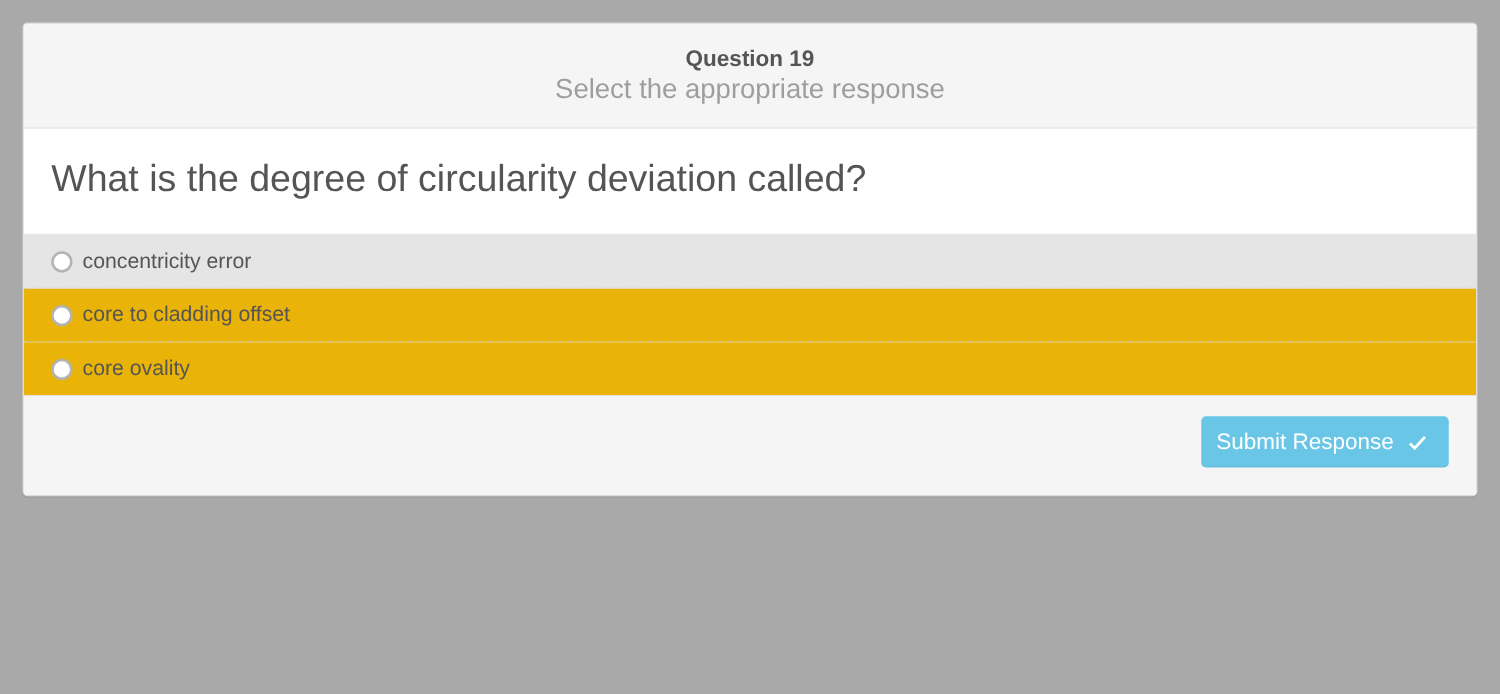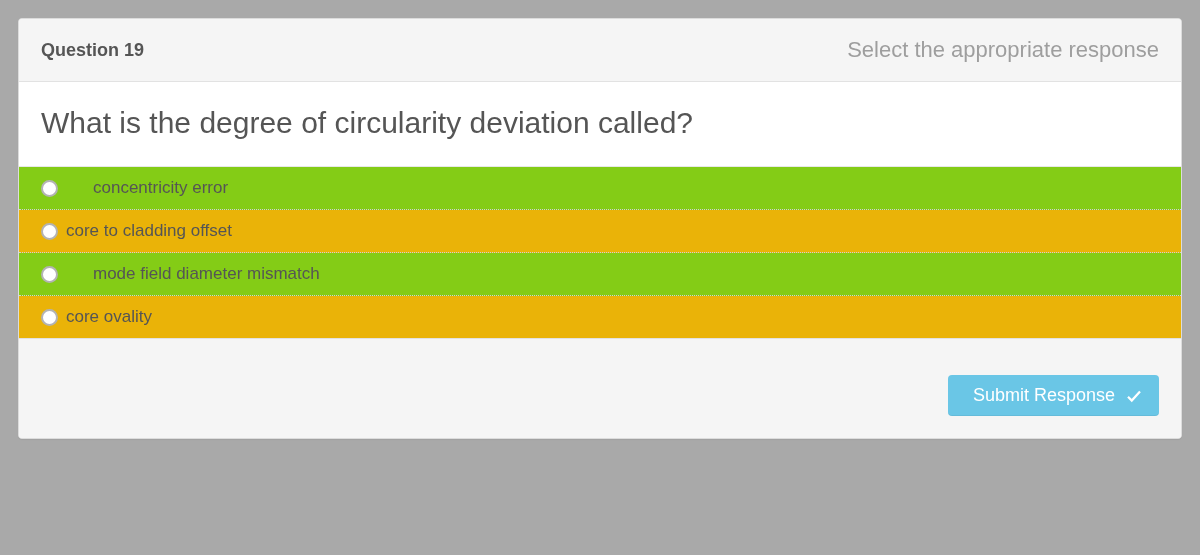--- a/index.html
+++ b/index.html
@@ -22,20 +22,21 @@
       overflow: hidden;
       box-shadow: 0 1px 1px rgba(0,0,0,0.05);
     }
     .panel-header {
       display: flex;
       justify-content: space-between;
       align-items: center;
       padding: 18px 22px 18px 22px;
       background: #f5f5f5;
       border-bottom: 1px solid #e2e2e2;
+      flex-direction: column;
     }
     .question-number {
       font-weight: 700;
       font-size: 18px;
       color: #555;
     }
     .instruction {
       font-size: 22px;
       color: #9e9e9e;
     }
@@ -57,22 +58,21 @@
       padding: 11px 22px;
       border-bottom: 1px dotted #cfd2d4;
       font-size: 17px;
       color: #555;
       cursor: pointer;
     }
     .option-row:last-child {
       border-bottom: 1px solid #e2e2e2;
     }
     .option-row.odd {
-      background: #84cc16;
-      gap: 27px;
+      background: #e5e5e5;
     }
     .option-row.even {
       background: #eab308;
     }
     .radio {
       width: 17px;
       height: 17px;
       border: 2px solid #b3b3b3;
       border-radius: 50%;
       margin-right: 8px;
@@ -83,28 +83,27 @@
       display: flex;
       justify-content: flex-end;
       padding: 16px 22px 22px 22px;
       background: #f5f5f5;
     }
     .submit-btn {
       background: #6ac6e6;
       color: #ffffff;
       border: none;
       border-radius: 4px;
-      padding: 10px 16px 10px 25px;
+      padding: 10px 16px 10px 12px;
       font-size: 18px;
       cursor: pointer;
       display: inline-flex;
       align-items: center;
       gap: 10px;
       box-shadow: inset 0 -1px 0 rgba(0,0,0,0.05);
-      margin-top: 20px;
     }
     .submit-btn svg {
       width: 18px;
       height: 18px;
       display: block;
       stroke: #ffffff;
       stroke-width: 3;
       fill: none;
     }
   </style>
@@ -124,24 +123,20 @@
 
   <div class="options">
     <label class="option-row odd">
       <span class="radio"></span>
       <span>concentricity error</span>
     </label>
     <label class="option-row even">
       <span class="radio"></span>
       <span>core to cladding offset</span>
     </label>
-    <label class="option-row odd">
-      <span class="radio"></span>
-      <span>mode field diameter mismatch</span>
-    </label>
     <label class="option-row even">
       <span class="radio"></span>
       <span>core ovality</span>
     </label>
   </div>
 
   <div class="panel-footer">
     <button class="submit-btn">
       <span>Submit Response</span>
       <svg viewBox="0 0 24 24">

